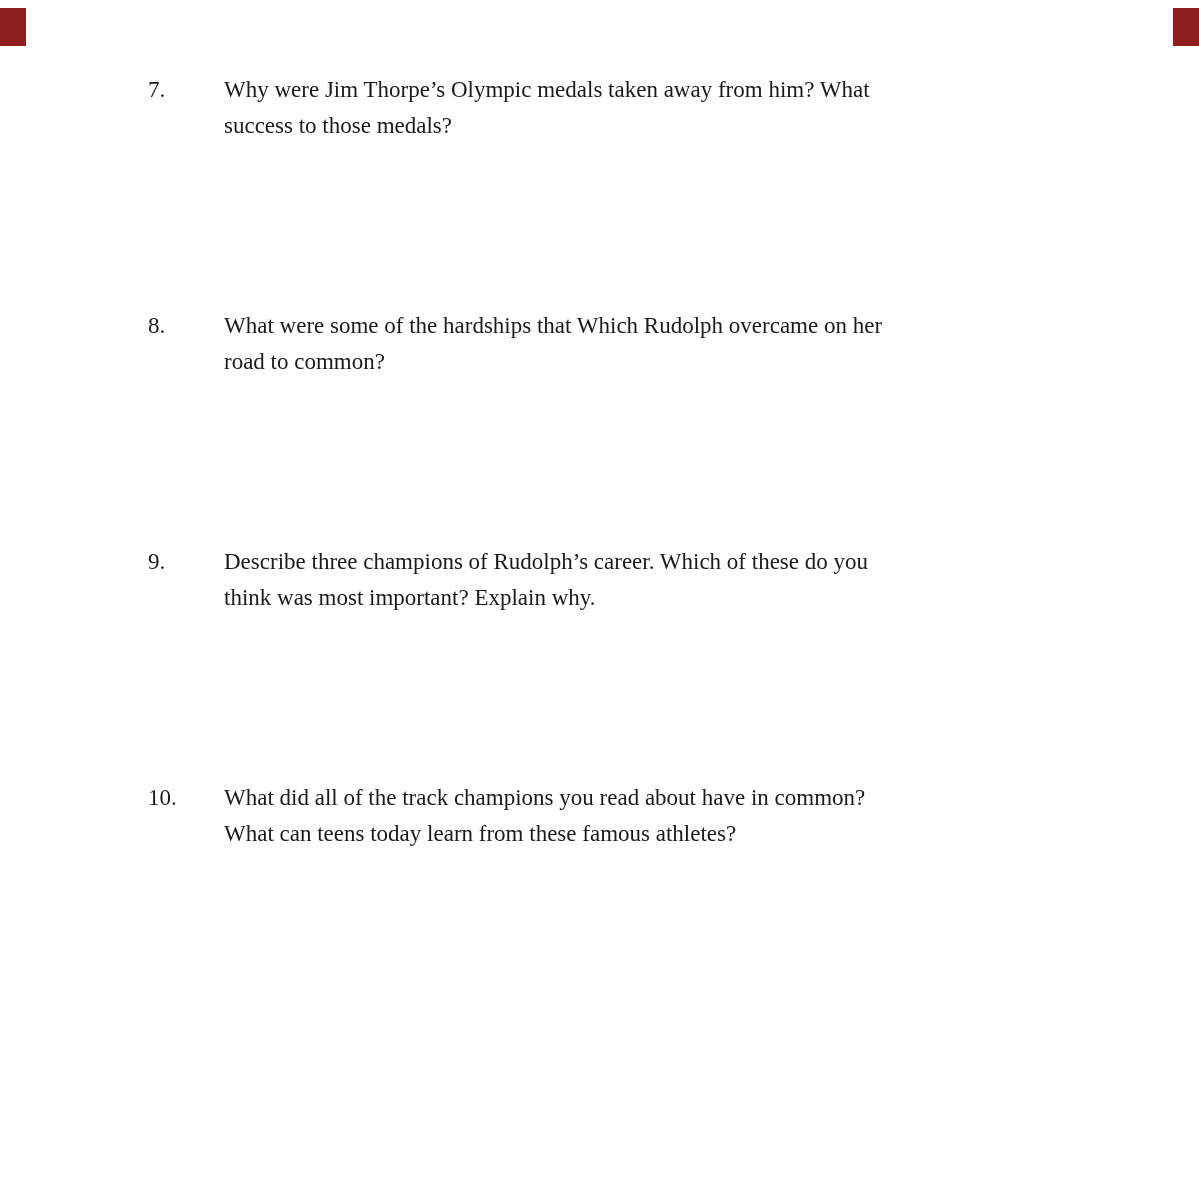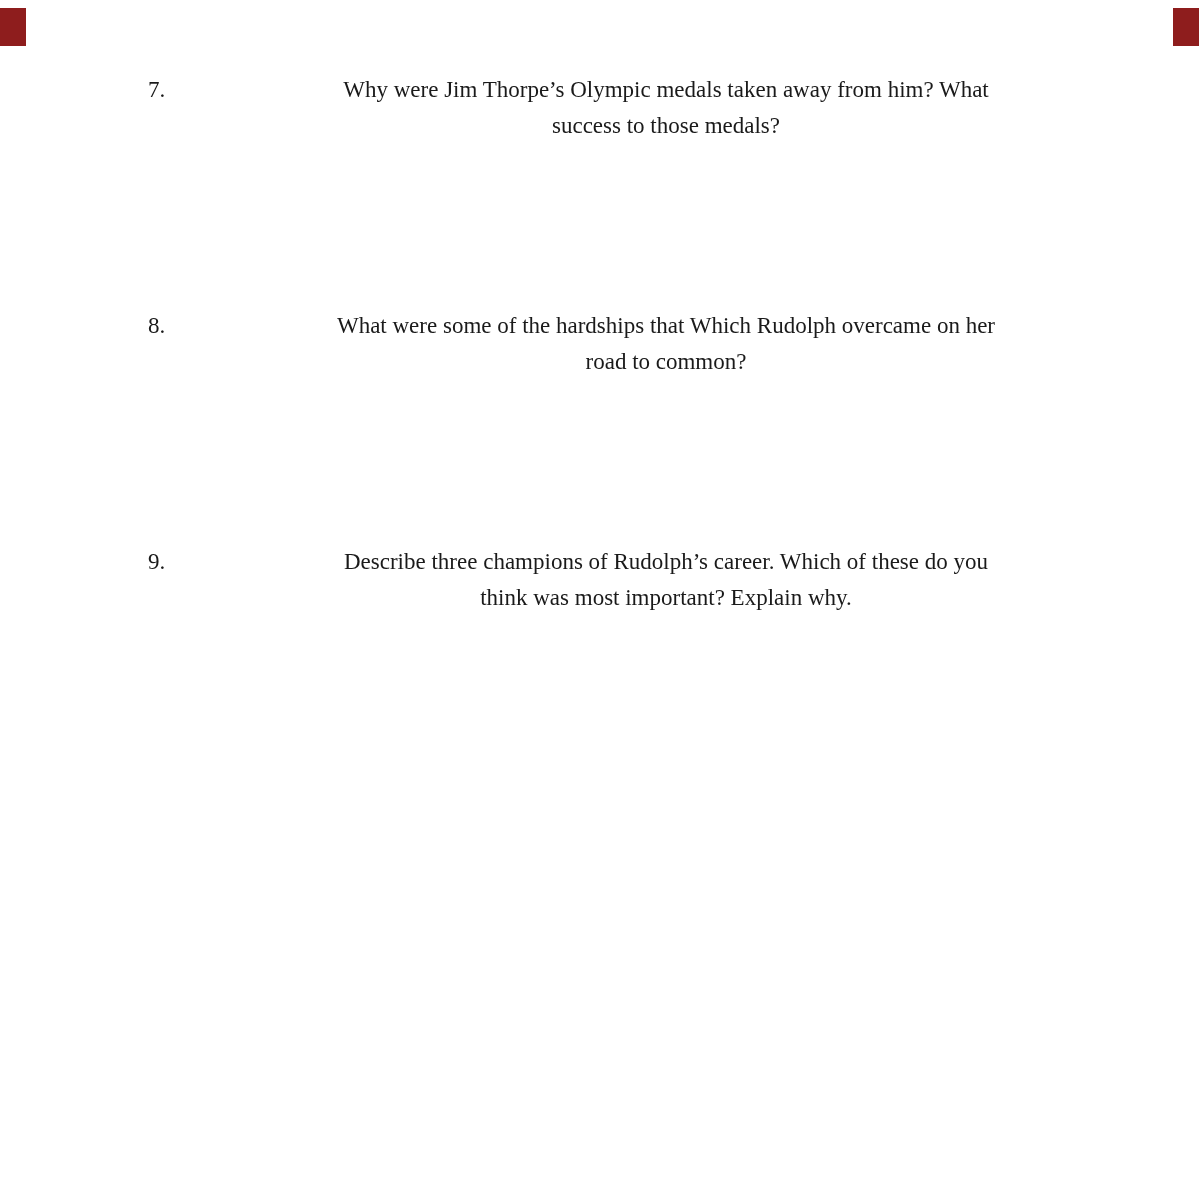--- a/index.html
+++ b/index.html
@@ -36,21 +36,20 @@
   }
   .q-number {
     flex: 0 0 76px;
     font-size: 23px;
     line-height: 36px;
   }
   .q-text {
     flex: 1 1 auto;
     font-size: 23px;
     line-height: 36px;
-    text-align: center;
   }
   .q-line {
     white-space: nowrap;
   }
 </style>
 </head>
 <body>
 
 <div class="corner-mark left" style="background: rgb(142, 29, 29);"></div>
 <div class="corner-mark right" style="background: rgb(142, 29, 29);"></div>
@@ -74,14 +73,21 @@
   </div>
 
   <div class="question">
     <div class="q-number">9.</div>
     <div class="q-text">
       <div class="q-line">Describe three champions of Rudolph’s career. Which of these do you</div>
       <div class="q-line">think was most important? Explain why.</div>
     </div>
   </div>
 
+  <div class="question">
+    <div class="q-number">10.</div>
+    <div class="q-text">
+      <div class="q-line">What did all of the track champions you read about have in common?</div>
+      <div class="q-line">What can teens today learn from these famous athletes?</div>
+    </div>
+  </div>
 
 </div>
 
 </body></html>

